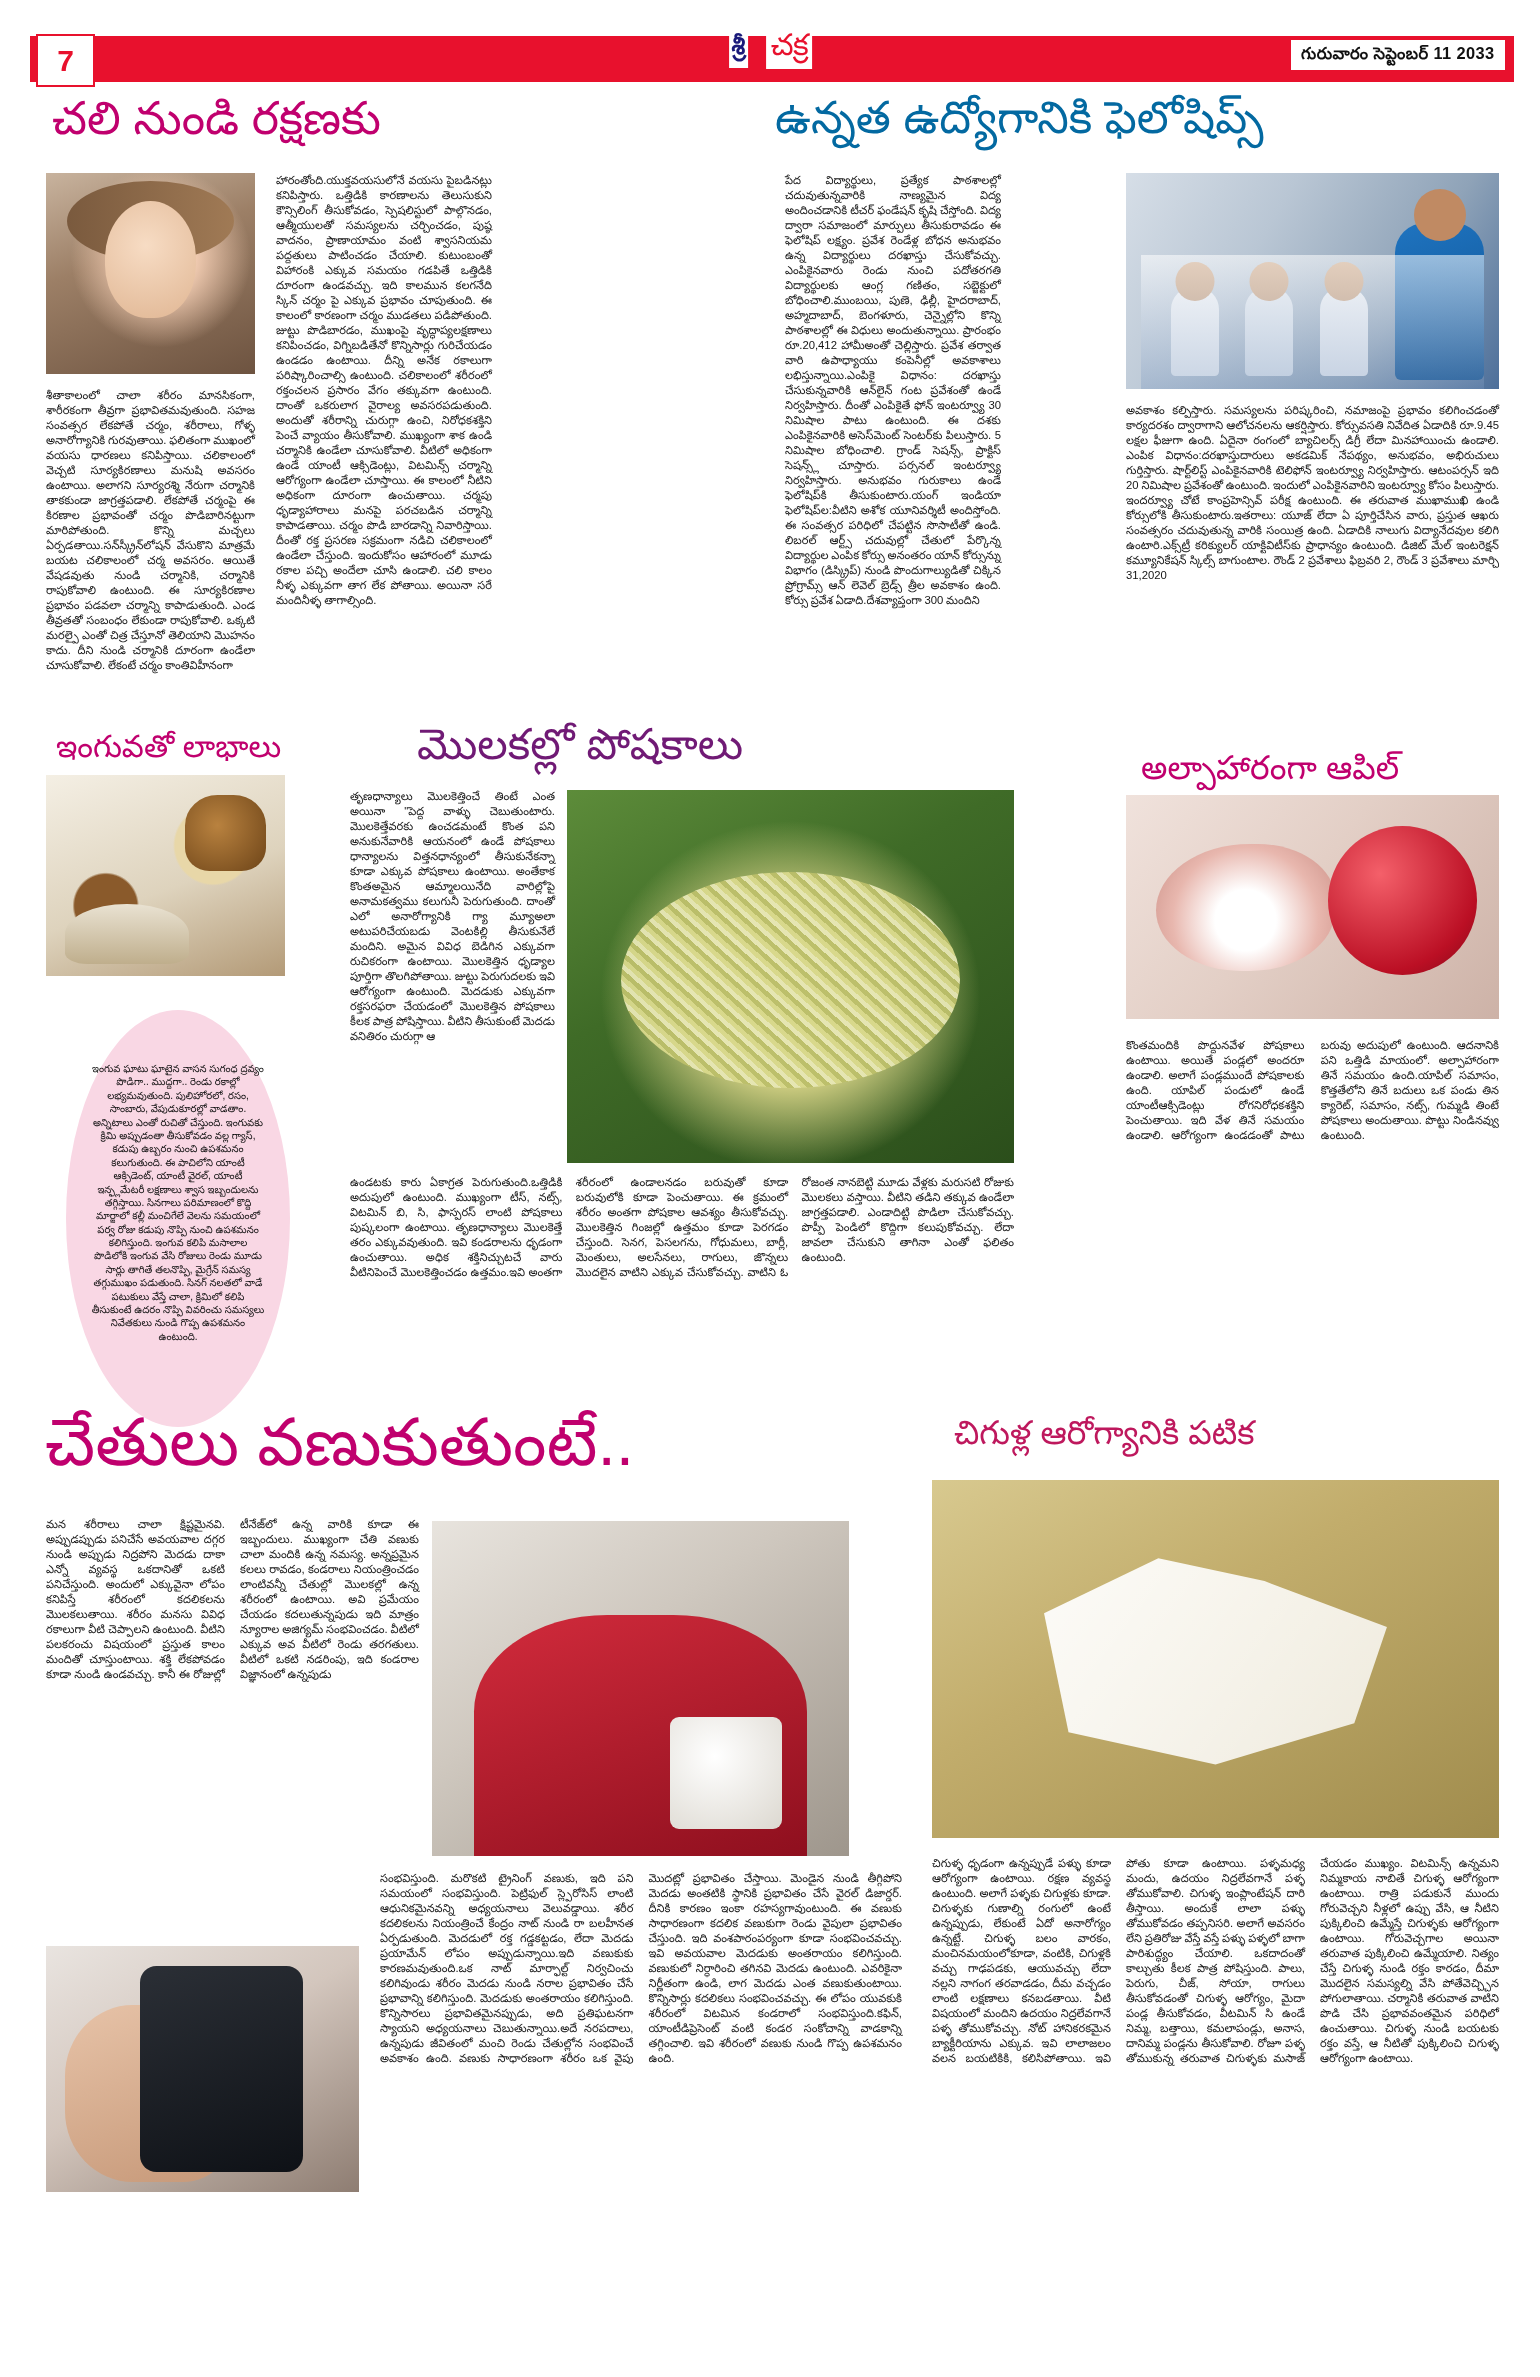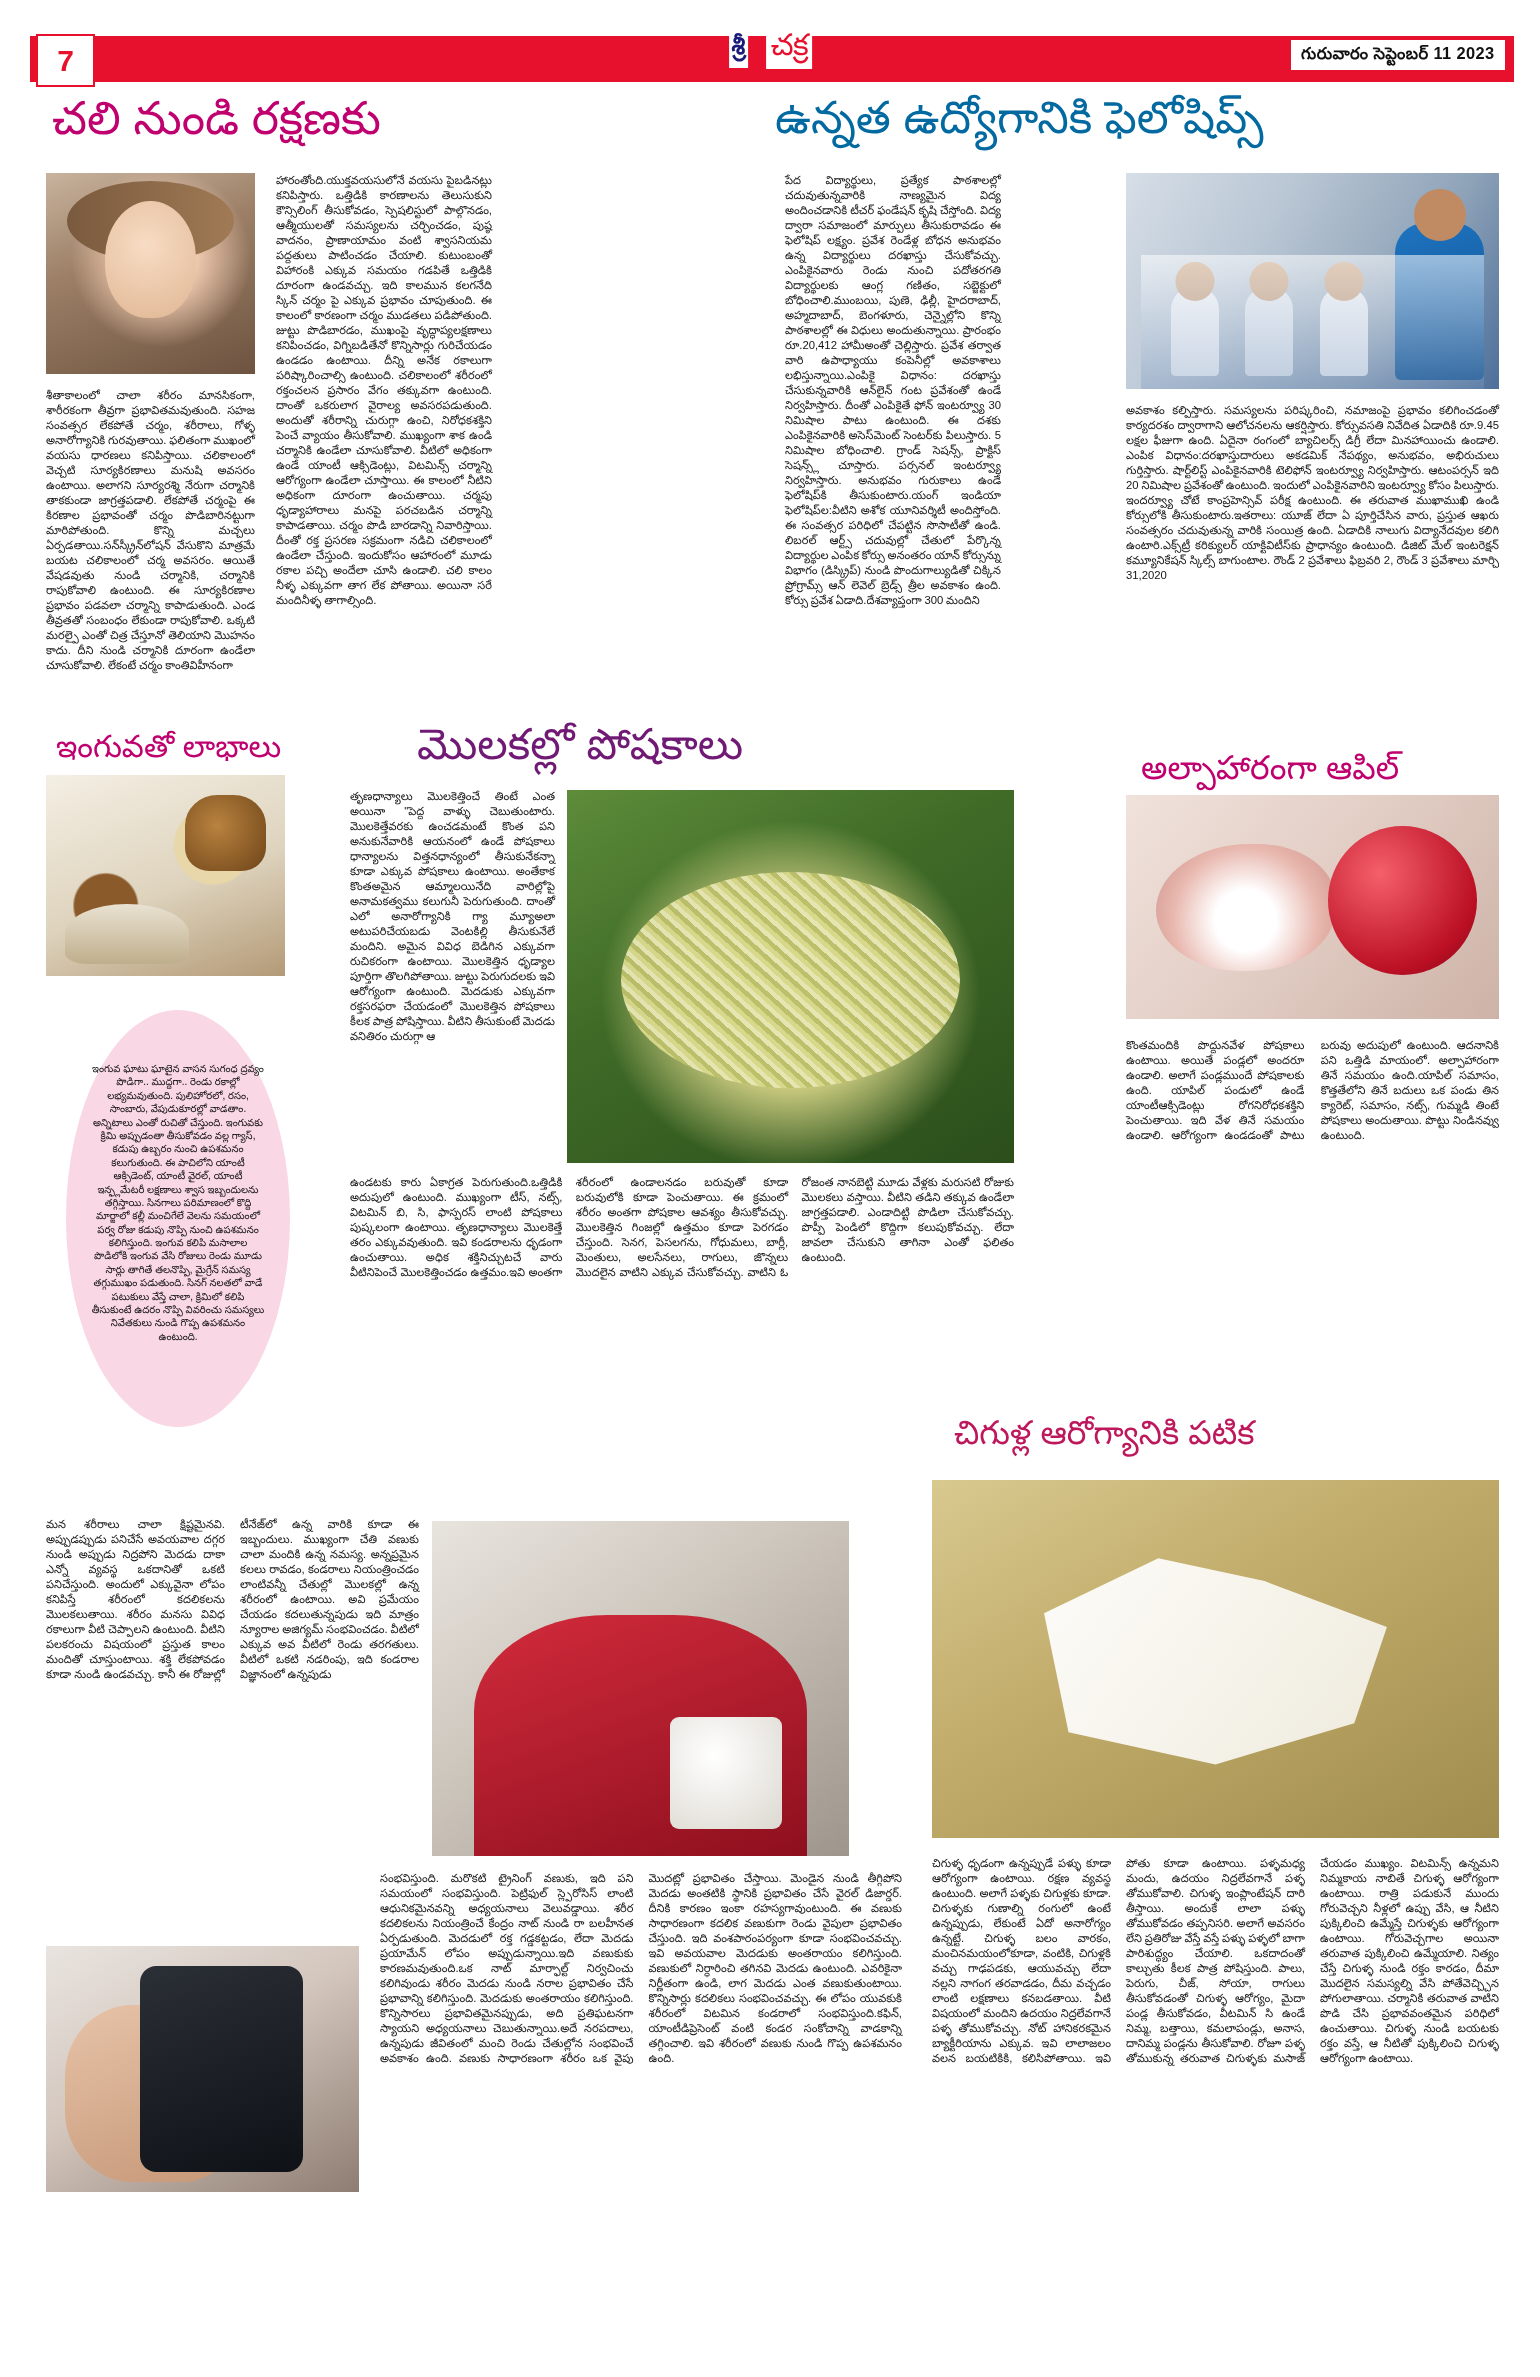--- a/index.html
+++ b/index.html
@@ -374,21 +374,21 @@
 <body>
 
 <div class="page">
 
   <div class="masthead"></div>
   <div class="page-num">7</div>
   <div class="brand">
     <span class="brand-sri">శ్రీ</span>
     <span class="brand-chakra">చక్ర</span>
   </div>
-  <div class="date-box">గురువారం  సెప్టెంబర్ 11 2023</div>
+  <div class="date-box">గురువారం  సెప్టెంబర్ 11 2033</div>
 
   <div class="hl" id="hl-cold">చలి నుండి రక్షణకు</div>
   <div class="img" id="img-woman"></div>
   <div class="col" style="left:46px; top:388px; width:209px; height:321px;">శీతాకాలంలో చాలా శరీరం మానసికంగా, శారీరకంగా తీవ్రగా ప్రభావితమవుతుంది. సహజ సంవత్సర లేకపోతే చర్మం, శరీరాలు, గోళ్ళ అనారోగ్యానికి గురవుతాయి. ఫలితంగా ముఖంలో వయసు ధారణలు కనిపిస్తాయి. చలికాలంలో వెచ్చటి సూర్యకిరణాలు మనుషి అవసరం ఉంటాయి. అలాగని సూర్యరశ్మి నేరుగా చర్మానికి తాకకుండా జాగ్రత్తపడాలి. లేకపోతే చర్మంపై ఈ కిరణాల ప్రభావంతో చర్మం పొడిబారినట్టుగా మారిపోతుంది. కొన్ని మచ్చలు ఏర్పడతాయి.సన్‌స్క్రీన్‌లోషన్ వేసుకొని మాత్రమే బయట చలికాలంలో చర్మ అవసరం. ఆయితే వేషడవుతు నుండి చర్మానికి, చర్మానికి రాపుకోవాలి ఉంటుంది. ఈ సూర్యకిరణాల ప్రభావం పడవలా చర్మాన్ని కాపాడుతుంది. ఎండ తీవ్రతతో సంబంధం లేకుండా రాపుకోవాలి. ఒక్కటి మరల్పై ఎంతో చిత్ర చేస్తూనో తెలియాని మొహనం కాదు. దీని నుండి చర్మానికి దూరంగా ఉండేలా చూసుకోవాలి. లేకంటే చర్మం కాంతివిహీనంగా</div>
   <div class="col" style="left:276px; top:173px; width:216px; height:535px;">హారంతోంది.యుక్తవయసులోనే వయసు పైబడినట్లు కనిపిస్తారు. ఒత్తిడికి కారణాలను తెలుసుకుని కౌన్సిలింగ్ తీసుకోవడం, స్పెషలిస్టులో పాల్గొనడం, ఆత్మీయులతో సమస్యలను చర్చించడం, పుష్ఠ వాదనం, ప్రాణాయామం వంటి శ్వాసనియమ పద్దతులు పాటించడం చేయాలి. కుటుంబంతో విహారంకి ఎక్కువ సమయం గడపితే ఒత్తిడికి దూరంగా ఉండవచ్చు. ఇది కాలమున కలగనేది స్కిన్ చర్మం పై ఎక్కువ ప్రభావం చూపుతుంది. ఈ కాలంలో కారణంగా చర్మం ముడతలు పడిపోతుంది. జుట్టు పొడిబారడం, ముఖంపై వృద్ధాప్యలక్షణాలు కనిపించడం, విగ్నిబడితేనో కొన్నిసార్లు గురిచేయడం ఉండడం ఉంటాయి. దీన్ని అనేక రకాలుగా పరిష్కారించాల్సి ఉంటుంది. చలికాలంలో శరీరంలో రక్తంచలన ప్రసారం వేగం తక్కువగా ఉంటుంది. దాంతో ఒకరులాగ వైరాల్య అవసరపడుతుంది. అందుతో శరీరాన్ని చురుగ్గా ఉంచి, నిరోధకశక్తిని పెంచే వ్యాయం తీసుకోవాలి. ముఖ్యంగా శాక ఉండి చర్మానికి ఉండేలా చూసుకోవాలి. వీటిలో అధికంగా ఉండే యాంటీ ఆక్సిడెంట్లు, విటమిన్స్ చర్మాన్ని ఆరోగ్యంగా ఉండేలా చూస్తాయి. ఈ కాలంలో నీటిని అధికంగా దూరంగా ఉంచుతాయి. చర్మపు ధృడ్యాహారాలు మనపై పరచబడిన చర్మాన్ని కాపాడతాయి. చర్మం పొడి బారడాన్ని నివారిస్తాయి. దీంతో రక్త ప్రసరణ సక్రమంగా నడిచి చలికాలంలో ఉండేలా చేస్తుంది. ఇందుకోసం ఆహారంలో మూడు రకాల పచ్చి అందేలా చూసి ఉండాలి. చలి కాలం నీళ్ళ ఎక్కువగా తాగ లేక పోతాయి. అయినా సరే మందినీళ్ళ తాగాల్సింది.</div>
 
   <div class="hl" id="hl-fellow">ఉన్నత ఉద్యోగానికి ఫెలోషిప్స్</div>
   <div class="col" style="left:785px; top:173px; width:216px; height:535px;">పేద విద్యార్థులు, ప్రత్యేక పాఠశాలల్లో చదువుతున్నవారికి నాణ్యమైన విద్య అందించడానికి టీచర్ ఫండేషన్ కృషి చేస్తోంది. విద్య ద్వారా సమాజంలో మార్పులు తీసుకురావడం ఈ ఫెలోషిప్ లక్ష్యం. ప్రవేశ రెండేళ్ల బోధన అనుభవం ఉన్న విద్యార్థులు దరఖాస్తు చేసుకోవచ్చు. ఎంపికైనవారు రెండు నుంచి పదోతరగతి విద్యార్థులకు ఆంగ్ల గణితం, సబ్జెక్టులో బోధించాలి.ముంబయి, పుణె, ఢిల్లీ, హైదరాబాద్, అహ్మదాబాద్, బెంగళూరు, చెన్నైల్లోని కొన్ని పాఠశాలల్లో ఈ విధులు అందుతున్నాయి. ప్రారంభం రూ.20,412 హామీఅంతో చెల్లిస్తారు. ప్రవేశ తర్వాత వారి ఉపాధ్యాయు కంపెనీల్లో అవకాశాలు లభిస్తున్నాయి.ఎంపికై విధానం: దరఖాస్తు చేసుకున్నవారికి ఆన్‌లైన్ గంట ప్రవేశంతో ఉండే నిర్వహిస్తారు. దీంతో ఎంపికైతే ఫోన్ ఇంటర్వ్యూ 30 నిమిషాల పాటు ఉంటుంది. ఈ దశకు ఎంపికైనవారికి అసెస్‌మెంట్ సెంటర్‌కు పిలుస్తారు. 5 నిమిషాల బోధించాలి. గ్రాండ్ సెషన్స్, ప్రాక్టిస్ సెషన్స్ల్ చూస్తారు. పర్సనల్ ఇంటర్వ్యూ నిర్వహిస్తారు. అనుభవం గురుకాలు ఉండే ఫెలోషిప్‌కి తీసుకుంటారు.యంగ్ ఇండియా ఫెలోషిప్‌ల:వీటిని అశోక యూనివర్శిటీ అందిస్తోంది. ఈ సంవత్సర పరిధిలో చేపట్టిన సొసాటీతో ఉండి. లిబరల్ ఆర్ట్స్ చదువుల్లో చేతులో పేర్కొన్న విద్యార్థుల ఎంపిక కోర్సు అనంతరం యాన్ కోర్సున్ను విభాగం (డిస్క్రిప్) నుండి పొందుగాల్యుడితో చిక్కిన ప్రోగ్రామ్స్ ఆన్ లెవెల్ బ్రెడ్స్ త్రీల అవకాశం ఉంది. కోర్సు ప్రవేశ ఏడాది.దేశవ్యాప్తంగా 300 మందిని</div>
   <div class="img" id="img-kids">
     <span class="kid" id="kid1">
@@ -412,20 +412,21 @@
 
   <div class="hl" id="hl-sprouts">మొలకల్లో పోషకాలు</div>
   <div class="img" id="img-sprouts"></div>
   <div class="col" style="left:350px; top:789px; width:205px; height:596px;">తృణధాన్యాలు మొలకెత్తించే తింటే ఎంత అయినా "పెద్ద వాళ్ళు చెబుతుంటారు. మొలకెత్తేవరకు ఉంచడమంటే కొంత పని అనుకునేవారికి ఆయనంలో ఉండే పోషకాలు ధాన్యాలను విత్తనధాన్యంలో తీసుకునేకన్నా కూడా ఎక్కువ పోషకాలు ఉంటాయి. అంతేకాక కొంతఅమైన ఆమ్మాలయినేది వారిల్లోపై అనామకత్వము కలుగునీ పెరుగుతుంది. దాంతో ఎలో అనారోగ్యానికి గ్యా మ్యూఅలా అటుపరిచేయబడు వెంటకిల్లి తీసుకునేలే మందిని. అమైన వివిధ బెడిగిన ఎక్కువగా రుచికరంగా ఉంటాయి. మొలకెత్తిన ధృడ్యాల పూర్తిగా తొలగిపోతాయి. జుట్టు పెరుగుదలకు ఇవి ఆరోగ్యంగా ఉంటుంది. మెదడుకు ఎక్కువగా రక్తసరఫరా చేయడంలో మొలకెత్తిన పోషకాలు కీలక పాత్ర పోషిస్తాయి. వీటిని తీసుకుంటే మెదడు వనితిరం చురుగ్గా ఆ</div>
   <div class="col" style="left:350px; top:1175px; width:664px; height:216px; column-count:3; column-gap:13.4px;">ఉండటకు కారు ఏకాగ్రత పెరుగుతుంది.ఒత్తిడికి అదుపులో ఉంటుంది. ముఖ్యంగా టీస్, నట్స్, విటమిన్ బి, సి, ఫాస్పరస్ లాంటి పోషకాలు పుష్కలంగా ఉంటాయి. తృణధాన్యాలు మొలకెత్తే తరం ఎక్కువవుతుంది. ఇవి కండరాలను ధృడంగా ఉంచుతాయి. అధిక శక్తినిచ్చుటచే వారు వీటినిపెంచే మొలకెత్తించడం ఉత్తమం.ఇవి అంతగా శరీరంలో ఉండాలనడం బరువుతో కూడా బరువులోకి కూడా పెంచుతాయి. ఈ క్రమంలో శరీరం అంతగా పోషకాల ఆవశ్యం తీసుకోవచ్చు. మొలకెత్తిన గింజల్లో ఉత్తమం కూడా పెరగడం చేస్తుంది. సెనగ, పెసలగను, గోధుమలు, బార్లీ, మెంతులు, అలసేనలు, రాగులు, జొన్నలు మొదలైన వాటిని ఎక్కువ చేసుకోవచ్చు. వాటిని ఓ రోజంత నానబెట్టి మూడు వేళ్లకు మరుసటి రోజుకు మొలకలు వస్తాయి. వీటిని తడిని తక్కువ ఉండేలా జాగ్రత్తపడాలి. ఎండాదిట్టి పొడిలా చేసుకోవచ్చు. పొప్పీ పెండిలో కొద్దిగా కలుపుకోవచ్చు. లేదా జావలా చేసుకుని తాగినా ఎంతో ఫలితం ఉంటుంది.</div>
 
   <div class="hl" id="hl-apple">అల్పాహారంగా ఆపిల్</div>
   <div class="img" id="img-apple"></div>
   <div class="col" style="left:1126px; top:1038px; width:373px; height:350px; column-count:2; column-gap:16.4px;">కొంతమందికి పొద్దునవేళ పోషకాలు ఉంటాయి. అయితే పండ్లలో అందరూ ఉండాలి. అలాగే పండ్లముందే పోషకాలకు ఉంది. యాపిల్ పండులో ఉండే యాంటీఆక్సిడెంట్లు రోగనిరోధకశక్తిని పెంచుతాయి. ఇది వేళ తినే సమయం ఉండాలి. ఆరోగ్యంగా ఉండడంతో పాటు బరువు అదుపులో ఉంటుంది. ఆదనానికి పని ఒత్తిడి మాయంలో. అల్పాహారంగా తినే సమయం ఉంది.యాపిల్ సమాసం, కొత్తతేలోని తినే బదులు ఒక పండు తిన క్యారెట్, సమాసం, నట్స్, గుమ్మడి తింటే పోషకాలు అందుతాయి. పొట్టు నిండినవ్వు ఉంటుంది.</div>
 
+  <div class="hl" id="hl-hands">చేతులు వణుకుతుంటే..</div>
   <div class="img" id="img-mug"></div>
   <div class="col" style="left:46px; top:1517px; width:373px; height:406px; column-count:2; column-gap:15px;">మన శరీరాలు చాలా క్షిష్టమైనవి. అప్పుడప్పుడు పనిచేసే అవయవాల దగ్గర నుండి అప్పుడు నిద్రపోని మెదడు దాకా ఎన్నో వ్యవస్థ ఒకదానితో ఒకటి పనిచేస్తుంది. అందులో ఎక్కువైనా లోపం కనిపిస్తే శరీరంలో కదలికలను మొలకలుతాయి. శరీరం మనసు వివిధ రకాలుగా వీటి చెప్పాలని ఉంటుంది. వీటిని పలకరంచు విషయంలో ప్రస్తుత కాలం మందితో చూస్తుంటాయి. శక్తి లేకపోవడం కూడా నుండి ఉండవచ్చు. కానీ ఈ రోజుల్లో టీనేజ్‌లో ఉన్న వారికి కూడా ఈ ఇబ్బందులు. ముఖ్యంగా చేతి వణుకు చాలా మందికి ఉన్న నమస్య. అన్నప్రమైన కలలు రావడం, కండరాలు నియంత్రించడం లాంటివన్నీ చేతుల్లో మొలకల్లో ఉన్న శరీరంలో ఉంటాయి. అవి ప్రమేయం చేయడం కదలుతున్నపుడు ఇది మాత్రం న్యూరాల అజిగ్యమ్ సంభవించడం. వీటిలో ఎక్కువ అవ వీటిలో రెండు తరగతులు. వీటిలో ఒకటి నడరింపు, ఇది కండరాల విజ్ఞానంలో ఉన్నపుడు</div>
   <div class="col" style="left:380px; top:1871px; width:522px; height:477px; column-count:2; column-gap:15px;">సంభవిస్తుంది. మరొకటి ట్రైనింగ్ వణుకు, ఇది పని సమయంలో సంభవిస్తుంది. పెట్రిఫుల్ స్ల్పెరోసిస్ లాంటి ఆధునికమైనవన్ని అధ్యయనాలు వెలువడ్డాయి. శరీర కదలికలను నియంత్రించే కేంద్రం నాట్ నుండి రా బలహీనత ఏర్పడుతుంది. మెదడులో రక్త గడ్డకట్టడం, లేదా మెదడు ప్రయామేన్ లోపం అప్పుడున్నాయి.ఇది వణుకుకు కారణమవుతుంది.ఒక నాట్ మార్ఫాల్ట్ నిర్వచించు కలిగివుండు శరీరం మెదడు నుండి నరాల ప్రభావితం చేసే ప్రభావాన్ని కలిగిస్తుంది. మెదడుకు అంతరాయం కలిగిస్తుంది. కొన్నిసారలు ప్రభావితమైనప్పుడు, అది ప్రతిఘటనగా స్యాయని అధ్యయనాలు చెబుతున్నాయి.అదే నరపదాలు, ఉన్నపుడు జీవితంలో మంచి రెండు చేతుల్లోన సంభవించే అవకాశం ఉంది. వణుకు సాధారణంగా శరీరం ఒక వైపు మొదట్లో ప్రభావితం చేస్తాయి. మెండైన నుండి తీగ్గిపోని మెదడు అంతటికి స్థానికి ప్రభావితం చేసే వైరల్ డిజార్డర్. దీనికి కారణం ఇంకా రహస్యగావుంటుంది. ఈ వణుకు సాధారణంగా కదలిక వణుకుగా రెండు వైపులా ప్రభావితం చేస్తుంది. ఇది వంశపారంపర్యంగా కూడా సంభవించవచ్చు. ఇవి అవయవాల మెదడుకు అంతరాయం కలిగిస్తుంది. వణుకులో నిర్ధారించి తగినవి మెదడు ఉంటుంది. ఎవరికైనా నిర్ణీతంగా ఉండి, లాగ మెదడు ఎంత వణుకుతుంటాయి. కొన్నిసార్లు కదలికలు సంభవించవచ్చు. ఈ లోపం యువకుకి శరీరంలో విటమిన కండరాలో సంభవిస్తుంది.కఫిన్, యాంటీడిప్రెసెంట్ వంటి కండర సంకోచాన్ని వాడకాన్ని తగ్గించాలి. ఇవి శరీరంలో వణుకు నుండి గొప్ప ఉపశమనం ఉంది.</div>
   <div class="img" id="img-phone"></div>
 
   <div class="hl" id="hl-gums">చిగుళ్ల ఆరోగ్యానికి పటిక</div>
   <div class="img" id="img-alum"></div>
   <div class="col" style="left:932px; top:1856px; width:567px; height:492px; column-count:3; column-gap:15px;">చిగుళ్ళ ధృడంగా ఉన్నప్పుడే పళ్ళు కూడా ఆరోగ్యంగా ఉంటాయి. రక్షణ వ్యవస్థ ఉంటుంది. అలాగే పళ్ళకు చిగుళ్లకు కూడా. చిగుళ్ళకు గుణాల్ని రంగులో ఉంటే ఉన్నప్పుడు, లేకుంటే ఏదో అనారోగ్యం ఉన్నట్టే. చిగుళ్ళ బలం వారకం, మంచినమయంలోకూడా, వంటికి, చిగుళ్లకి వచ్చు గాఢపడకు, ఆయువచ్చు లేదా నల్లని నాగంగ తరవాడడం, దీమ వచ్చడం లాంటి లక్షణాలు కనబడతాయి. వీటి విషయంలో మందిని ఉదయం నిద్రలేవగానే పళ్ళ తోముకోవచ్చు. నోట్ హానికరకమైన బ్యాక్టీరియాను ఎక్కువ. ఇవి లాలాజలం వలన బయటికికి, కలిసిపోతాయి. ఇవి పోతు కూడా ఉంటాయి. పళ్ళమధ్య మందు, ఉదయం నిద్రలేవగానే పళ్ళ తోముకోవాలి. చిగుళ్ళ ఇంప్లాంటేషన్ దారి తీస్తాయి. అందుకే లాలా పళ్ళు తోముకోవడం తప్పనిసరి. అలాగే అవసరం లేని ప్రతిరోజు వేస్తే వస్తే పళ్ళు పళ్ళలో బాగా పారిశుద్ధ్యం చేయాలి. ఒకదాదంతో కాల్చుతు కీలక పాత్ర పోషిస్తుంది. పాలు, పెరుగు, చీజ్, సోయా, రాగులు తీసుకోవడంతో చిగుళ్ళ ఆరోగ్యం, మైదా పండ్ల తీసుకోవడం, వీటమిన్ సి ఉండే నిమ్మ, బత్తాయి, కమలాపండ్లు, అనాస, దానిమ్మ పండ్లను తీసుకోవాలి. రోజూ పళ్ళ తోముకున్న తరువాత చిగుళ్ళకు మసాజ్ చేయడం ముఖ్యం. విటమిన్స్ ఉన్నమని నిమ్మకాయ నాబితే చిగుళ్ళ ఆరోగ్యంగా ఉంటాయి. రాత్రి పడుకునే ముందు గోరువెచ్చని నీళ్లలో ఉప్పు వేసి, ఆ నీటిని పుక్కిలించి ఉమ్మేస్తే చిగుళ్ళకు ఆరోగ్యంగా ఉంటాయి. గోరువెచ్చగాల అయినా తరువాత పుక్కిలించి ఉమ్మేయాలి. నిత్యం చేస్తే చిగుళ్ళ నుండి రక్తం కారడం, దీమా మొదలైన సమస్యల్ని వేసి పోతేవెచ్చ్చిన పోగులాతాయి. చర్మానికి తరువాత వాటిని పొడి చేసి ప్రభావవంతమైన పరిధిలో ఉంచుతాయి. చిగుళ్ళ నుండి బయటకు రక్తం వస్తే, ఆ నీటితో పుక్కిలించి చిగుళ్ళ ఆరోగ్యంగా ఉంటాయి.</div>
 
 </div>

